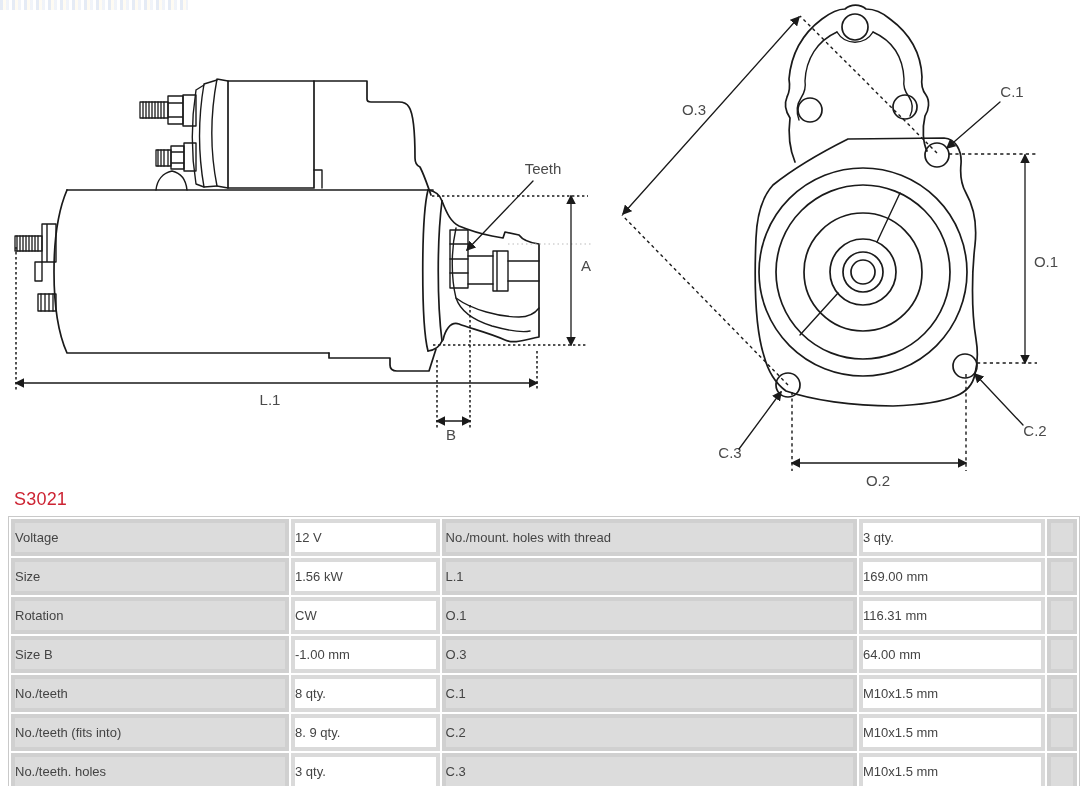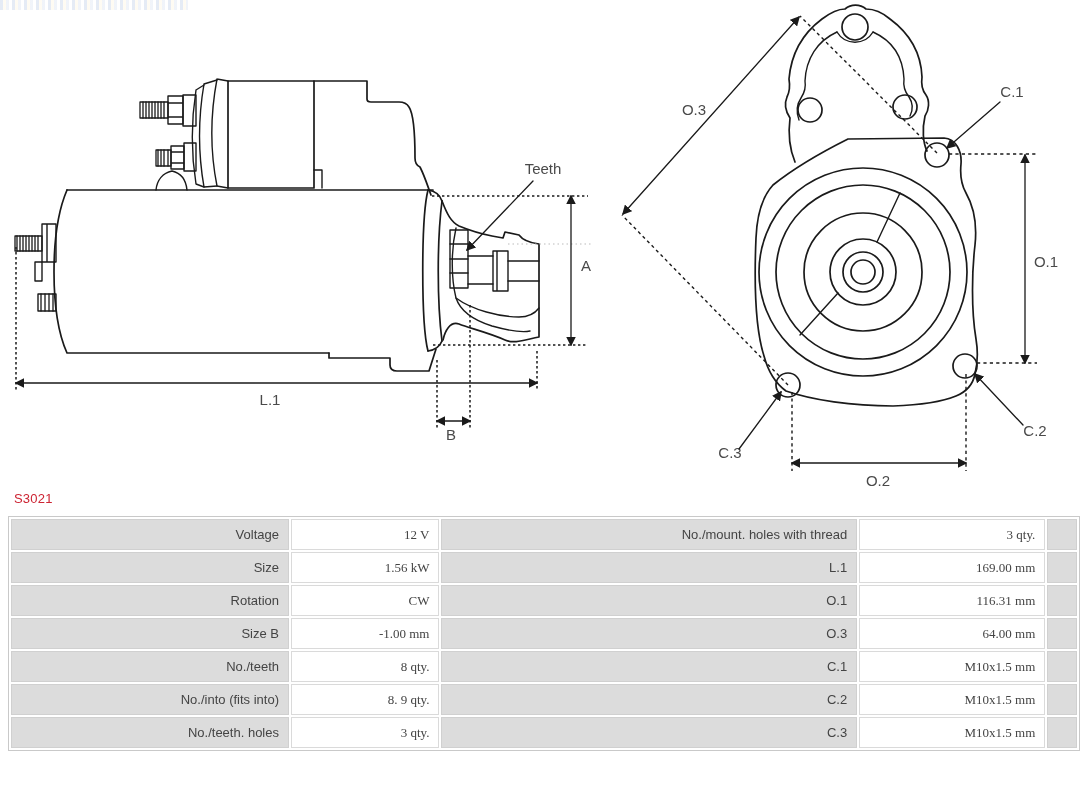--- a/index.html
+++ b/index.html
@@ -25,35 +25,35 @@
   svg.drawing{position:absolute;left:0;top:0;display:block;}
   .ln{stroke:var(--line);fill:none;stroke-linecap:round;stroke-linejoin:round;}
   .w17{stroke-width:1.7;} .w14{stroke-width:1.4;} .w13{stroke-width:1.3;}
   .dot{stroke-dasharray:2.4 2.6;stroke-width:1.5;stroke-linecap:butt;}
   .dsh{stroke-dasharray:3.2 3.2;stroke-width:1.4;stroke-linecap:butt;}
   .cl{stroke:#bcbcbc;fill:none;stroke-dasharray:1.5 3;stroke-width:1.2;}
   .lbl-txt{fill:var(--label-text);font-size:15px;stroke:none;
     font-family:"Liberation Sans","DejaVu Sans",sans-serif;}
   .ah{fill:var(--line);stroke:none;}
   .part-title{
-    position:absolute;left:14px;top:489px;font-size:13px;line-height:20px;
+    position:absolute;left:14px;top:489px;font-size:18px;line-height:20px;
     color:var(--accent-red);letter-spacing:.2px;
   }
   table.spec{
     position:absolute;left:8px;top:516px;table-layout:fixed;
     border-collapse:separate;border-spacing:2px;background:#fff;
     border:1px solid var(--border-gray);
   }
   table.spec td{
-    height:29px;font-size:13px;color:var(--table-text);text-align:right;
-    padding:0 9px 0 0;border:1px solid #ec4899;overflow:hidden;white-space:nowrap;
+    height:29px;font-size:13px;color:var(--table-text);text-align:left;
+    padding:0 9px 0 0;border:4px solid #ec4899;overflow:hidden;white-space:nowrap;
     vertical-align:middle;
   }
   table.spec td.lbl{background:var(--cell-gray);border-color:#d0d0d0;}
-  table.spec td.val{background:#ffffff;border-color:#dadada;font-family:Liberation Serif, serif;}
+  table.spec td.val{background:#ffffff;border-color:#dadada;}
   table.spec td.stub{background:var(--cell-gray);border-color:#d0d0d0;}
 </style>
 </head>
 <body>
 
 <div class="stage">
 
   <div class="artifact"></div>
 
   <svg class="drawing" width="1080" height="512" viewBox="0 0 1080 512">
@@ -258,21 +258,21 @@
           <td class="stub"></td>
         </tr>
         <tr>
           <td class="lbl">No./teeth</td>
           <td class="val">8 qty.</td>
           <td class="lbl">C.1</td>
           <td class="val">M10x1.5 mm</td>
           <td class="stub"></td>
         </tr>
         <tr>
-          <td class="lbl">No./into (fits into)</td>
+          <td class="lbl">No./teeth (fits into)</td>
           <td class="val">8. 9 qty.</td>
           <td class="lbl">C.2</td>
           <td class="val">M10x1.5 mm</td>
           <td class="stub"></td>
         </tr>
         <tr>
           <td class="lbl">No./teeth. holes</td>
           <td class="val">3 qty.</td>
           <td class="lbl">C.3</td>
           <td class="val">M10x1.5 mm</td>

